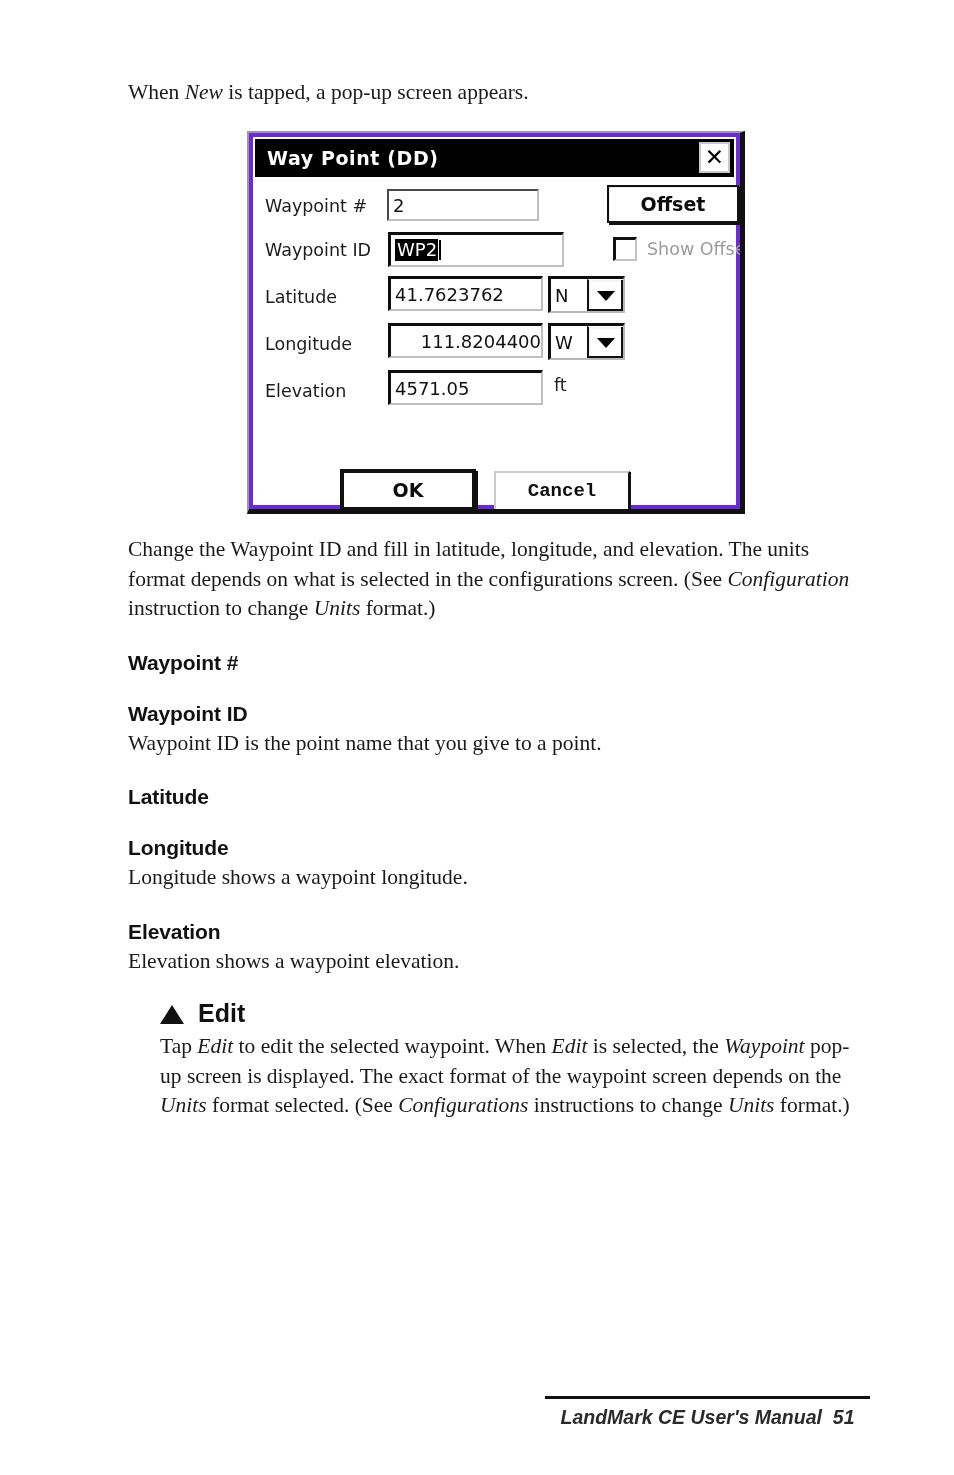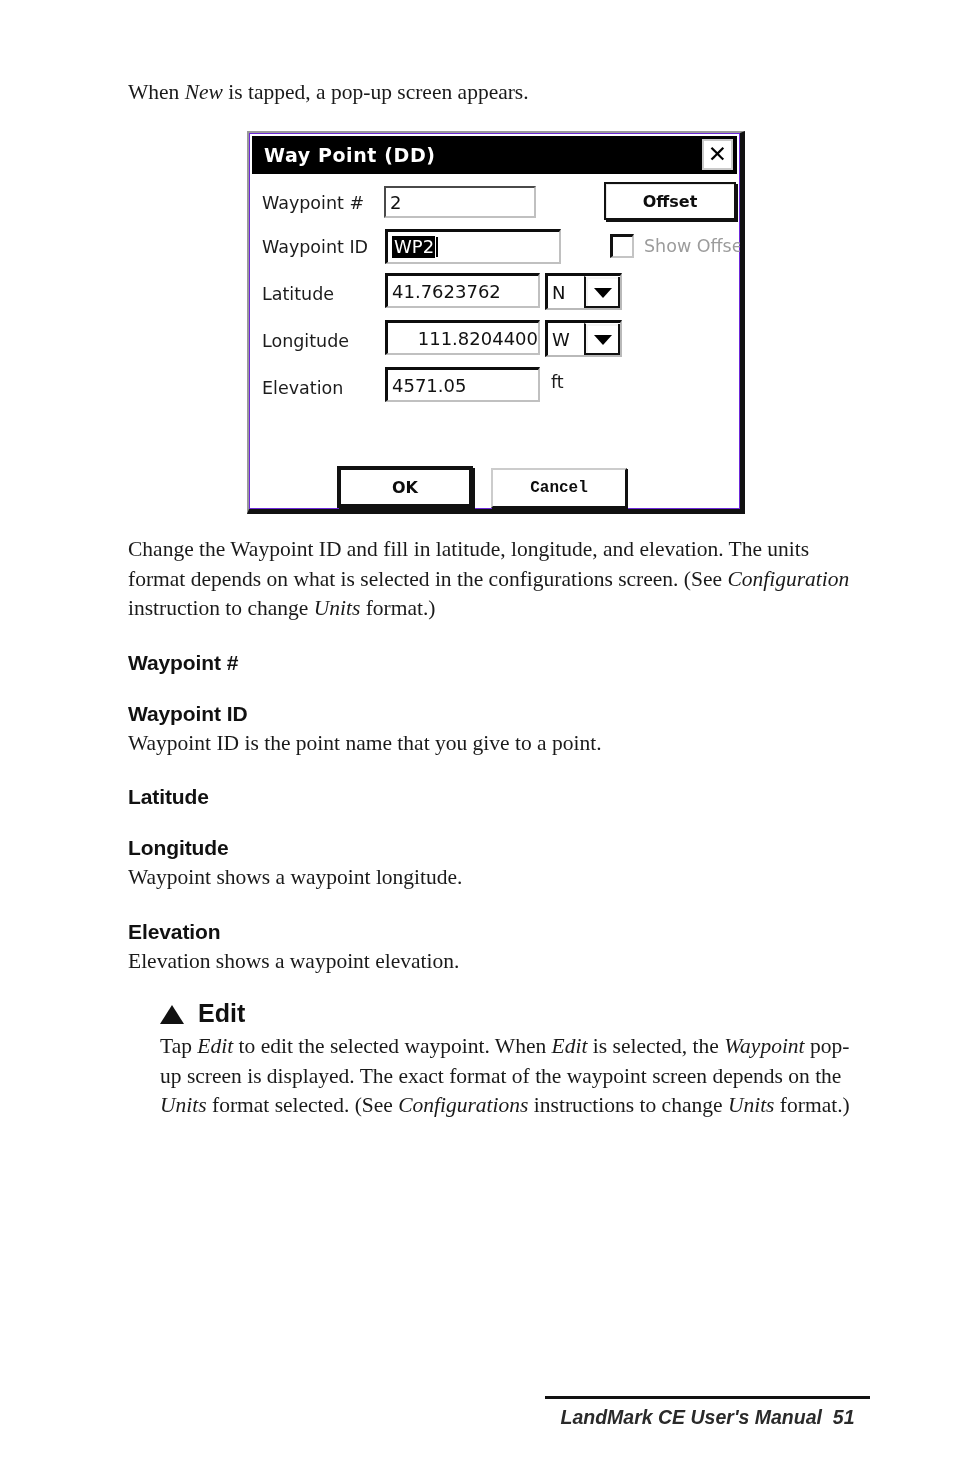--- a/index.html
+++ b/index.html
@@ -94,21 +94,21 @@
     border-top: 2px solid #9a9a9a;
     border-right: 5px solid #111111;
     border-bottom: 5px solid #111111;
     box-sizing: border-box;
     overflow: hidden;
     font-family: "DejaVu Sans", sans-serif;
   }
   .dlg-inner {
     position: absolute;
     left: 0; top: 0; right: 0; bottom: 0;
-    border: 1px solid #6d28d9;
+    border: 4px solid #6d28d9;
     box-sizing: border-box;
     background: #ffffff;
   }
 
   .titlebar {
     position: absolute;
     left: 2px; top: 2px;
     right: 2px;
     height: 38px;
     background: #000000;
@@ -238,21 +238,21 @@
 
   .push-btn {
     background: #ffffff;
     border: 2px solid #111111;
     box-sizing: border-box;
     display: flex;
     align-items: center;
     justify-content: center;
     font-family: "DejaVu Sans", sans-serif;
     font-weight: bold;
-    font-size: 16px;
+    font-size: 19px;
     color: #0d0d0d;
     box-shadow: 2px 2px 0 #111111, inset 1px 1px 0 #e8e8e8;
   }
   .push-btn.default {
     border: 4px solid #111111;
     box-shadow: 2px 2px 0 #111111;
   }
   .push-btn.light {
     border-top: 2px solid #cccccc;
     border-left: 2px solid #cccccc;
@@ -416,21 +416,21 @@
       <h3 class="head">Waypoint ID</h3>
       <p class="body">Waypoint ID is the point name that you give to a point.</p>
     </div>
 
     <div class="sec">
       <h3 class="head">Latitude</h3>
     </div>
 
     <div class="sec">
       <h3 class="head">Longitude</h3>
-      <p class="body">Waypoint shows a waypoint longitude.</p>
+      <p class="body">Longitude shows a waypoint longitude.</p>
     </div>
 
     <div class="sec">
       <h3 class="head">Elevation</h3>
       <p class="body">Elevation shows a waypoint elevation.</p>
     </div>
 
 
     <div class="sec" style="margin-top:22px;margin-left:32px;">
       <h2 class="major">

